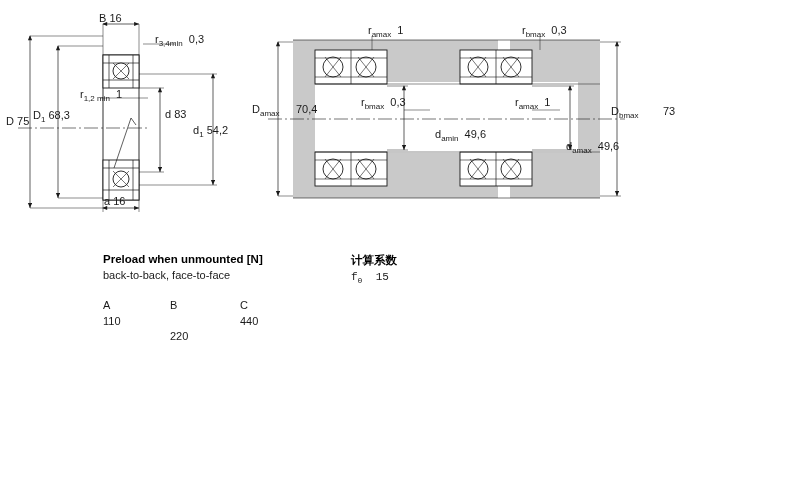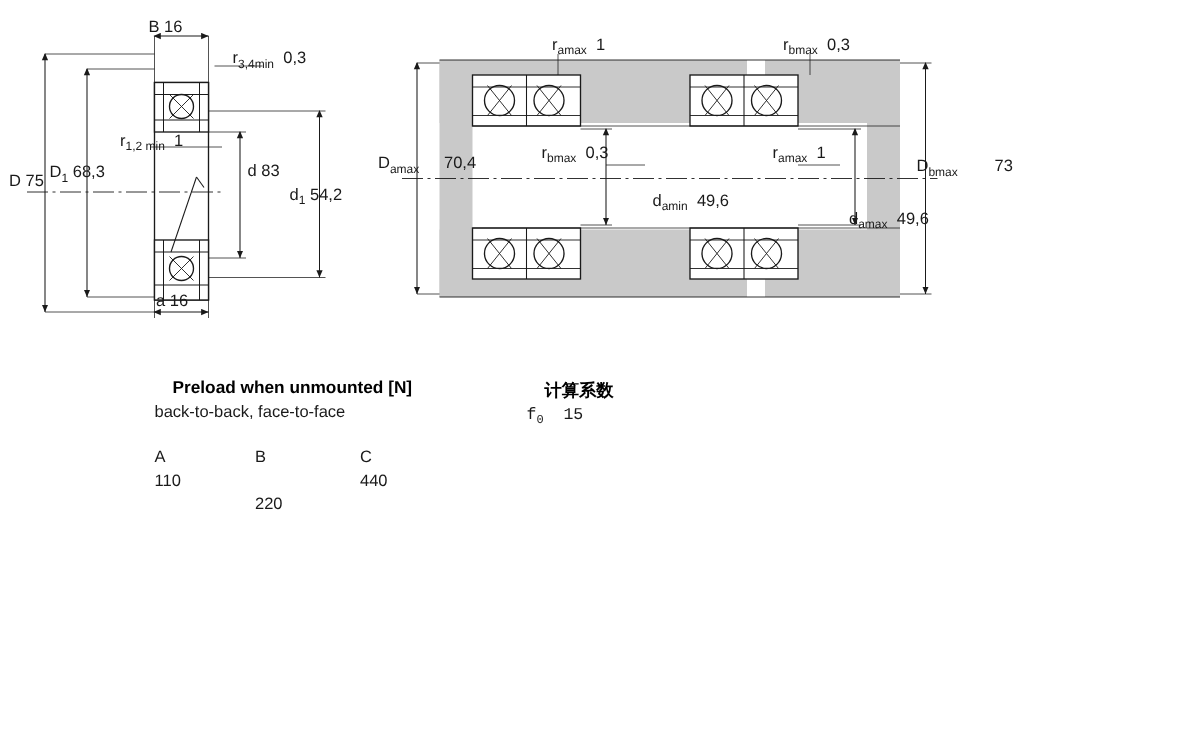--- a/index.html
+++ b/index.html
@@ -35,21 +35,20 @@
   .sub-txt {
     font-size: 8px;
     vertical-align: sub;
   }
   .title {
     position: absolute;
     font-size: 11.5px;
     font-weight: bold;
     white-space: nowrap;
     color: #000;
-    margin-left: 12px;
   }
   .plain {
     position: absolute;
     font-size: 11px;
     white-space: nowrap;
     color: #1a1a1a;
   }
 </style>
 </head>
 <body>

